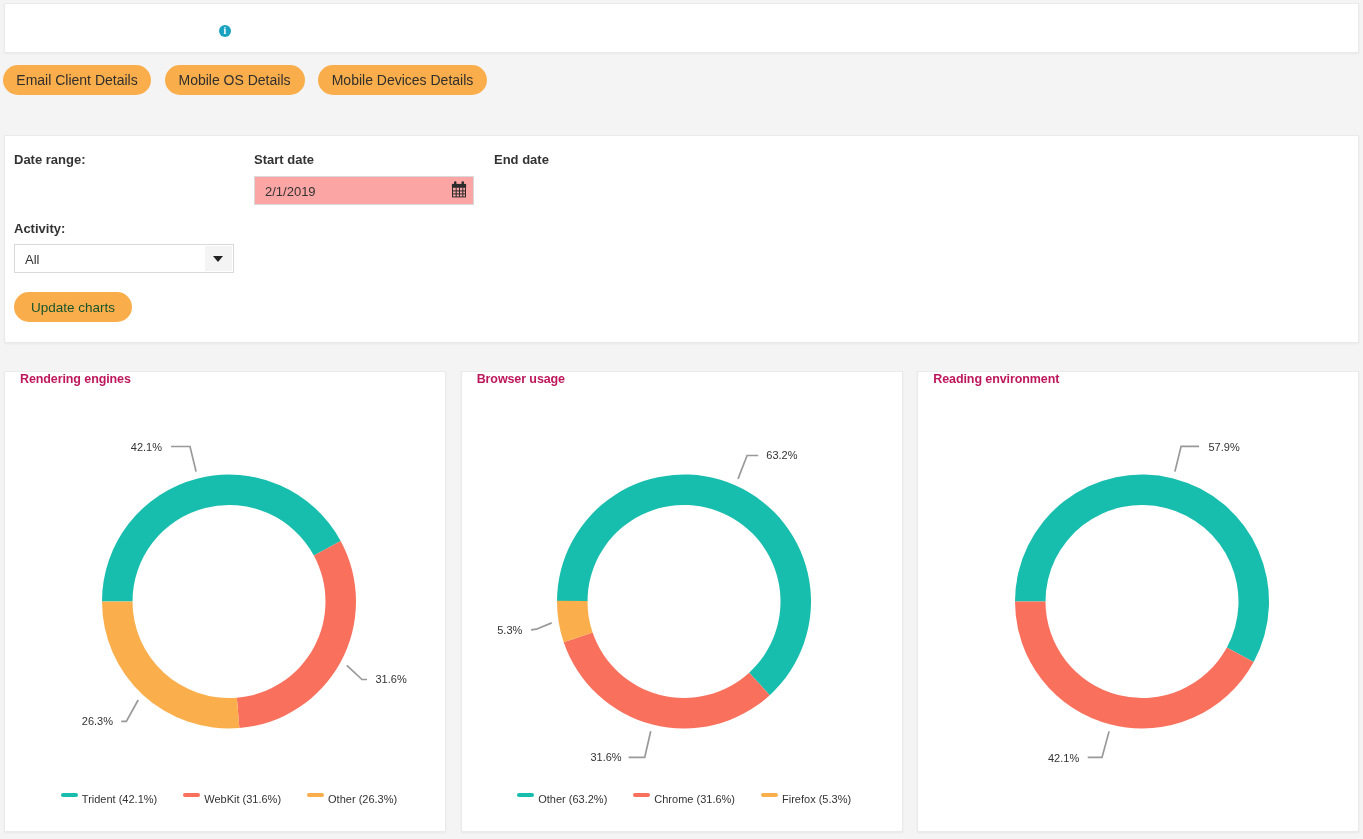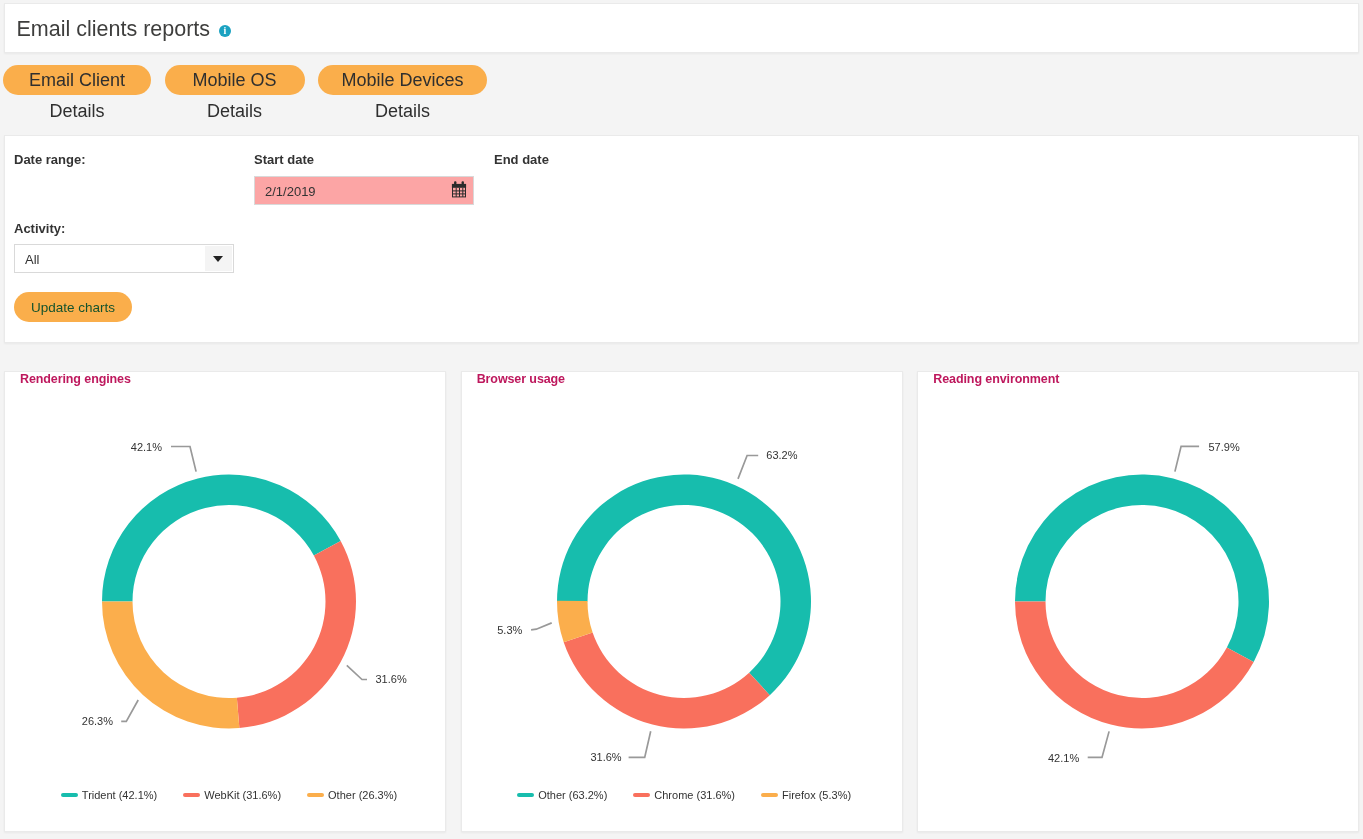--- a/index.html
+++ b/index.html
@@ -1,41 +1,40 @@
 <!DOCTYPE html>
 <html><head>
 <meta charset="utf-8">
 <style>
   * { margin:0; padding:0; box-sizing:border-box; }
   html,body { width:1363px; height:839px; background:#f4f4f4; font-family:"Liberation Sans", sans-serif; position:relative; overflow:hidden; }
   .hdr { position:absolute; left:4px; top:3px; width:1355px; height:50px; background:#fff; border:1px solid #eaeaea; box-shadow:0 1px 2px rgba(0,0,0,.05); }
   .hdr h1 { position:absolute; left:11.5px; top:13px; font-size:21.5px; font-weight:400; color:#3e3e3d; letter-spacing:0; }
   .info { position:absolute; left:214px; top:21px; width:12px; height:12px; border-radius:50%; background:#1ba2c1; }
   .info:after { content:"i"; position:absolute; left:0; top:0; width:12px; height:12px; color:#fff; font-size:10px; font-weight:700; font-family:"Liberation Serif",serif; text-align:center; line-height:12px; }
-  .pill { position:absolute; height:30px; border-radius:15px; background:#faae4b; color:#2f2f2f; font-size:18px; text-align:center; line-height:31px; top:64.5px; }
+  .pill { position:absolute; height:30px; border-radius:15px; background:#faae4b; color:#2f2f2f; font-size:14px; text-align:center; line-height:31px; top:64.5px; }
   .panel { position:absolute; left:4px; top:135px; width:1355px; height:208px; background:#fff; border:1px solid #eaeaea; box-shadow:0 1px 2px rgba(0,0,0,.05); }
   .lbl { position:absolute; font-size:13px; font-weight:700; color:#333; }
   .sel { position:absolute; width:220px; height:29px; background:#fff; border:1px solid #d9d9d9; }
   .sel .txt { position:absolute; left:10px; top:7px; font-size:13px; color:#333; }
   .sel .arr { position:absolute; right:1px; top:1px; bottom:1px; width:27px; background:#f4f4f4; }
   .sel .arr:after { content:""; position:absolute; left:8px; top:10px; border-left:5px solid transparent; border-right:5px solid transparent; border-top:6px solid #222; }
   .inp { position:absolute; width:220px; height:29px; background:#fca5a5; border:1px solid #d9d9d9; }
   .inp .txt { position:absolute; left:10px; top:7px; font-size:13px; color:#333; }
   .inp .cal { position:absolute; right:6px; top:4px; }
   .btn { position:absolute; left:9px; top:156px; width:118px; height:30px; border-radius:16px; background:#faae4b; color:#14532d; font-size:13.5px; text-align:center; line-height:31px; }
   .card { position:absolute; top:371px; width:442px; height:461px; background:#fff; border:1px solid #eaeaea; box-shadow:0 1px 2px rgba(0,0,0,.05); }
   .ctitle { position:absolute; left:15px; top:0; font-size:12.5px; letter-spacing:-0.1px; font-weight:700; color:#be185d; }
   .legend { position:absolute; left:0; top:415px; width:442px; text-align:center; font-size:11px; color:#333; white-space:nowrap; }
-  .li { display:inline-flex; align-items:center; margin:0 13px; }
+  .li { display:inline-flex; margin:0 13px; }
   .dash { display:inline-block; width:17px; height:4px; border-radius:2px; margin-right:4px; }
 </style>
 </head>
 <body>
   <div class="hdr">
-    <h1>Email clients reports</h1>
     <span class="info"></span>
   </div>
   <div class="pill" style="left:3px;width:148px">Email Client Details</div>
   <div class="pill" style="left:164.5px;width:140px">Mobile OS Details</div>
   <div class="pill" style="left:318px;width:169px">Mobile Devices Details</div>
   <div class="panel">
     <span class="lbl" style="left:9px;top:16px">Date range:</span>
     <span class="lbl" style="left:249px;top:16px">Start date</span>
     <div class="inp" style="left:249px;top:40px">
       <span class="txt">2/1/2019</span>

